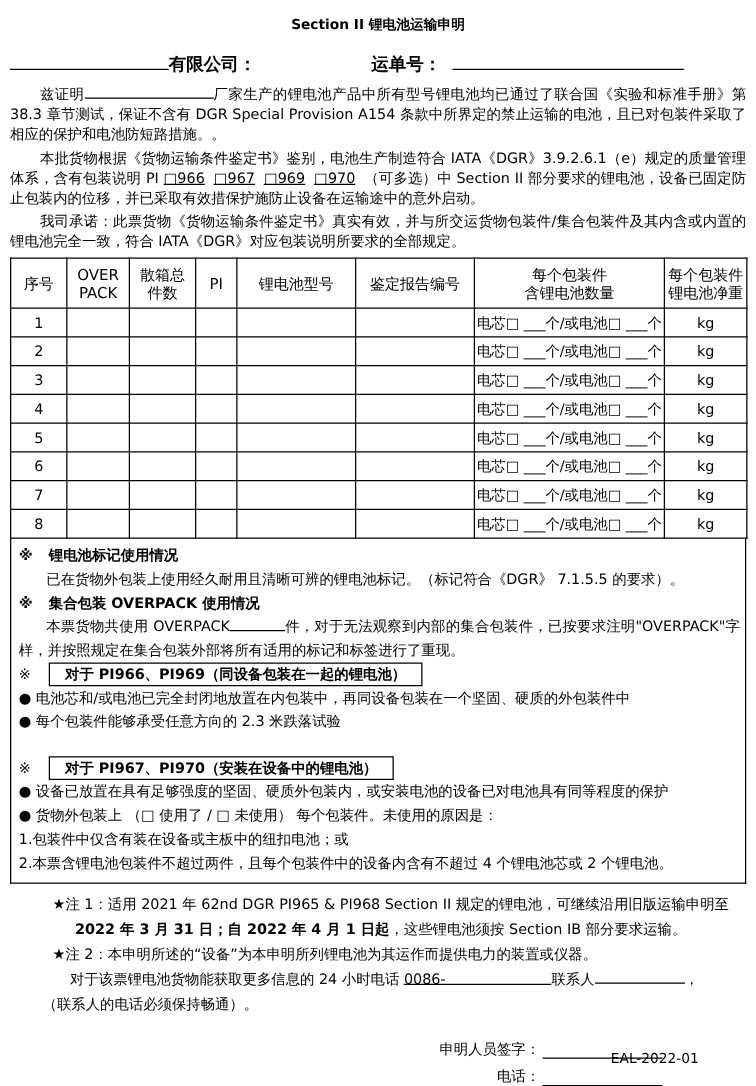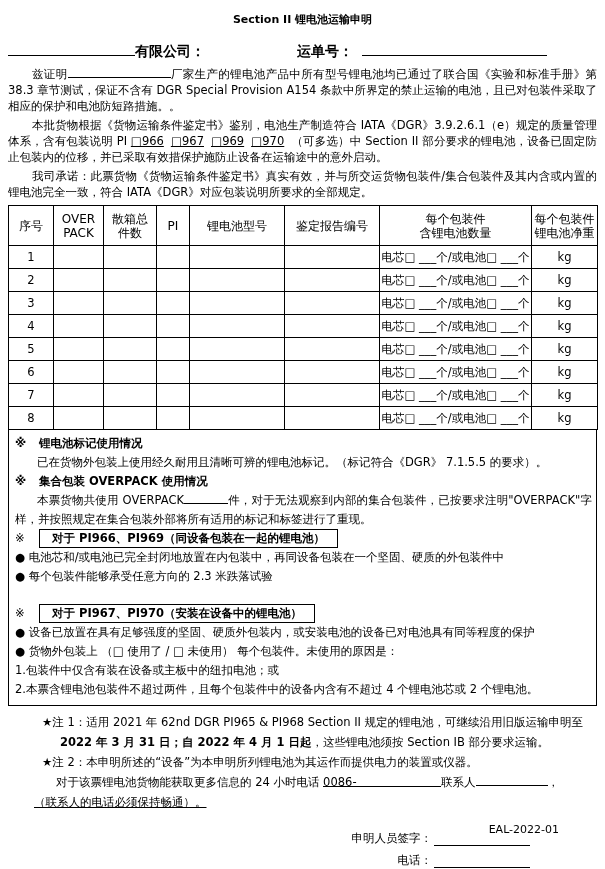--- a/index.html
+++ b/index.html
@@ -36,29 +36,29 @@
   .nbody { padding-left:6px; text-indent:22px; text-align:justify; }
   .boxed { display:inline-block; border:1px solid #000; padding:0 12px; font-weight:bold; line-height:17px; }
   .vgap { height:18px; }
   .b-overpack { width:44px; }
 
   .fn { margin:6px 8px 0 8px; line-height:20px; }
   .fn-line1 { padding-left:34px; }
   .fn-line2 { padding-left:52px; }
   .fn-note2 { padding-left:34px; }
   .fn-phone { padding-left:48px; }
-  .fn-phonenote { padding-left:26px;text-decoration:underline; }
+  .fn-phonenote { padding-left:26px; }
   .ul-phone { display:inline-block; border-bottom:1px solid #000; width:118px; height:15px; }
   .b-contact { width:72px; }
 
   .sig { width:530px; margin-top:12px; }
   .sig-row { display:flex; justify-content:flex-end; align-items:flex-end; height:22px; }
   .sig-blank { width:96px; border-bottom:1px solid #000; height:15px; margin-left:2px; }
 
-  .doc-code { position:absolute; right:46px; bottom:31px; font-size:11px; }
+  .doc-code { position:absolute; right:46px; bottom:14px; font-size:11px; }
 </style>
 </head>
 <body>
 
 <div class="page">
 
   <div class="title">Section II 锂电池运输申明</div>
 
   <div class="company-line">
     <span class="blank b-company"></span><span>有限公司：</span><span class="waybill-label">运单号：</span>

